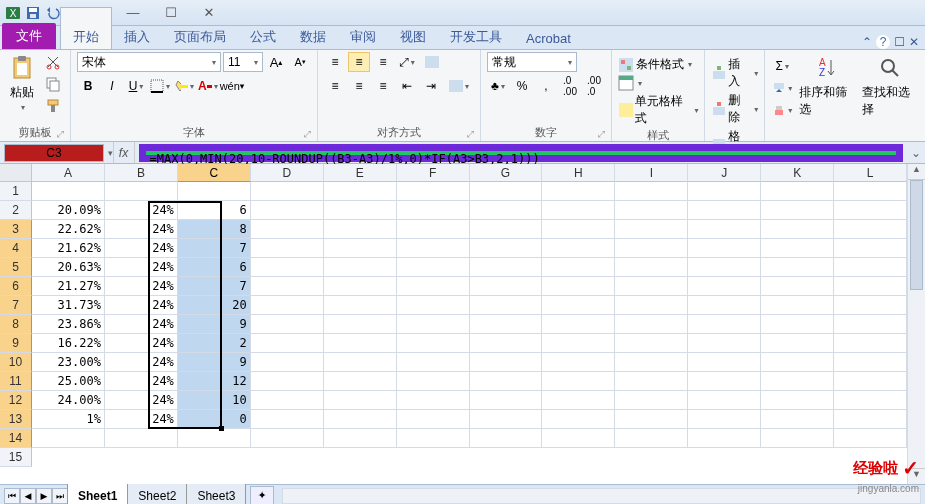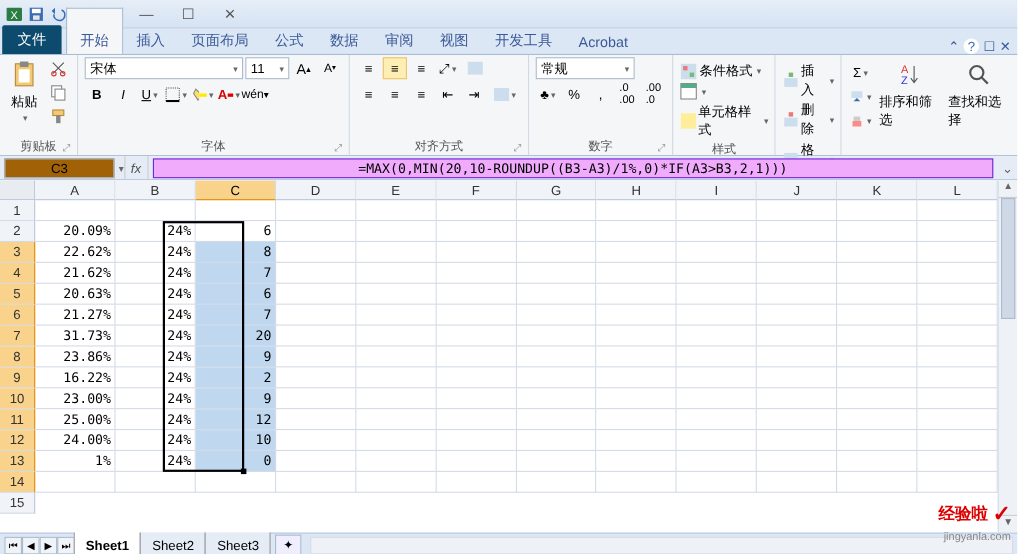--- a/index.html
+++ b/index.html
@@ -5,41 +5,41 @@
 * { box-sizing: border-box; margin: 0; padding: 0; font-family: "Microsoft YaHei", "SimSun", sans-serif; }
 body { width: 925px; height: 504px; background: #fff; overflow: hidden; position: relative; font-size: 12px; }
 .titlebar { height: 26px; background: linear-gradient(#e6eef7, #d5e3f3); display: flex; align-items: center; padding: 0 4px; border-bottom: 1px solid #a9bcd6; }
 .qat { display: flex; gap: 2px; align-items: center; }
 .qat .ico { width: 18px; height: 18px; display: flex; align-items: center; justify-content: center; }
 .title { flex: 1; text-align: center; color: #444; }
 .winbtns { display: flex; gap: 8px; }
 .winbtns .btn { width: 30px; height: 18px; display: flex; align-items: center; justify-content: center; font-size: 13px; color: #555; }
 .tabs { height: 24px; background: #dce7f5; display: flex; align-items: flex-end; padding: 0 2px; border-bottom: 1px solid #a9bcd6; }
 .tab { padding: 20px 12px 3px; color: #3b5998; font-size: 13px; }
-.tab.file { background: #0c4a6e; color: #fff; border-radius: 2px 2px 0 0; margin-right: 4px; padding: 4px 14px; }
+.tab.file { background: #a21caf; color: #fff; border-radius: 2px 2px 0 0; margin-right: 4px; padding: 4px 14px; }
 .tab.active { background: #f5f6f7; border: 1px solid #a9bcd6; border-bottom: none; color: #3b5998; }
 .help-btns { margin-left: auto; display: flex; gap: 4px; padding-right: 4px; color: #3b5998; font-size: 12px; }
 .ribbon { height: 92px; background: #f5f6f7; border-bottom: 1px solid #a9bcd6; display: flex; }
 .group { border-right: 1px solid #d0d9e5; padding: 2px 6px 0; display: flex; flex-direction: column; height: 100%; }
 .group-body { flex: 1; display: flex; gap: 4px; align-items: flex-start; }
 .group-label { text-align: center; font-size: 11px; color: #555; padding: 1px 0; position: relative; }
 .group-label .launcher { position: absolute; right: 0; bottom: 1px; font-size: 9px; color: #888; }
 .big-btn { display: flex; flex-direction: column; align-items: center; gap: 2px; padding: 2px; }
 .big-btn .ico { width: 28px; height: 28px; display: flex; align-items: center; justify-content: center; }
 .small-col { display: flex; flex-direction: column; gap: 2px; }
 .srow { display: flex; gap: 2px; align-items: center; }
 .combo { border: 1px solid #abc; background: #fff; height: 20px; display: flex; align-items: center; padding: 0 4px; font-size: 12px; }
 .combo.font { width: 144px; }
 .combo.size { width: 40px; }
 .drop { color: #666; font-size: 8px; margin-left: 2px; }
 .ibtn { width: 22px; height: 20px; display: flex; align-items: center; justify-content: center; border: 1px solid transparent; font-size: 12px; }
 .namebox-row { height: 22px; background: #e5ecf5; border-bottom: 1px solid #a9bcd6; display: flex; align-items: center; }
-.namebox { width: 100px; border: 1px solid #abc; background: #a16207; margin: 0 4px; text-align: center; height: 18px; line-height: 16px; }
+.namebox { width: 100px; border: 1px solid #abc; background: #b91c1c; margin: 0 4px; text-align: center; height: 18px; line-height: 16px; }
 .fx-label { width: 22px; text-align: center; font-style: italic; color: #555; border-left: 1px solid #ccc; border-right: 1px solid #ccc; height: 100%; line-height: 22px; }
-.formula-bar { flex: 1; background: #f0abfc; border: 1px solid #6d28d9; height: 18px; margin: 0 4px; padding: 0 4px; line-height: 16px; font-family: "SimSun", monospace; text-align: center; }
+.formula-bar { flex: 1; background: #22c55e; border: 7px solid #6d28d9; height: 18px; margin: 0 4px; padding: 0 4px; line-height: 16px; font-family: "SimSun", monospace; }
 .grid-area { position: relative; height: 320px; background: #fff; overflow: hidden; }
 .corner { position: absolute; left: 0; top: 0; width: 32px; height: 18px; background: #e8ecf1; border-right: 1px solid #bcc7d8; border-bottom: 1px solid #bcc7d8; }
 .col-headers { position: absolute; left: 32px; top: 0; right: 18px; height: 18px; display: flex; }
 .ch { width: 74px; background: #f0f3f8; border-right: 1px solid #d4dbe6; border-bottom: 1px solid #bcc7d8; text-align: center; line-height: 18px; color: #333; font-size: 12px; }
 .ch.sel { background: #f9d38c; border-bottom-color: #e08e0b; color: #000; }
 .row-headers { position: absolute; left: 0; top: 18px; width: 32px; }
 .rh { height: 19px; background: #f0f3f8; border-right: 1px solid #bcc7d8; border-bottom: 1px solid #d4dbe6; text-align: center; line-height: 19px; color: #333; font-size: 12px; }
 .rh.sel { background: #f9d38c; border-right-color: #e08e0b; }
 .cells { position: absolute; left: 32px; top: 18px; right: 18px; bottom: 0; }
 .row { display: flex; height: 19px; }

